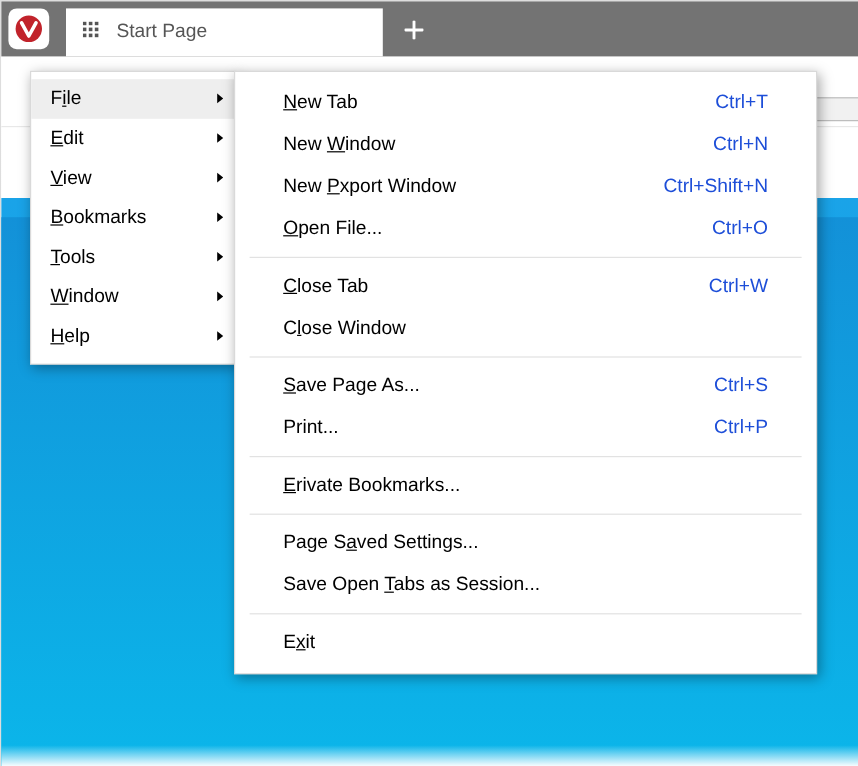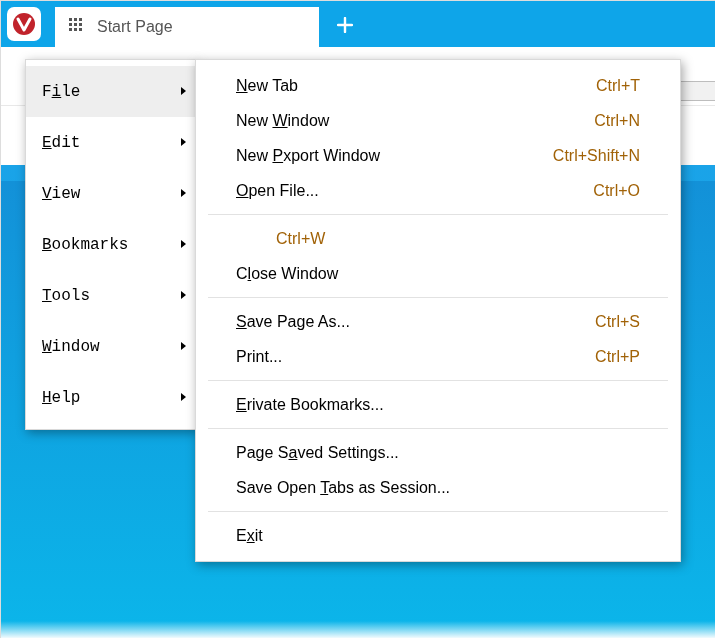--- a/index.html
+++ b/index.html
@@ -1,39 +1,39 @@
 <!DOCTYPE html>
 <html><head>
 <meta charset="utf-8">
 <style>
   html,body{margin:0;padding:0;font-family:"Segoe UI",Arial,sans-serif;font-size:15px;color:#000;background:#fff;}
   #stage{position:relative;width:715px;height:638px;overflow:hidden;border:1px solid #ddd;}
-  .titlebar{position:absolute;left:0;top:0;right:0;height:46px;background:#0ea5e9;}
+  .titlebar{position:absolute;left:0;top:0;right:0;height:46px;background:#737373;}
   .logo{position:absolute;left:6px;top:6px;width:34px;height:34px;background:#fff;border-radius:7px;display:flex;align-items:center;justify-content:center;}
   .logo svg{width:24px;height:24px;}
   .tab{position:absolute;left:54px;top:6px;width:264px;height:40px;background:#fff;display:flex;align-items:center;padding:0 14px;box-sizing:border-box;color:#555;font-size:16px;}
   .tab .icon{margin-right:14px;color:#555;}
   .newtab{position:absolute;left:332px;top:12px;width:24px;height:24px;display:flex;align-items:center;justify-content:center;color:#fff;font-size:20px;font-weight:bold;}
   .chrome{position:absolute;left:0;top:46px;right:0;height:58px;background:#fff;border-bottom:1px solid #e8e8e8;}
   .urlbar-hint{position:absolute;right:0;top:80px;width:60px;height:18px;background:#f1f1f1;border-top:1px solid #bdbdbd;border-bottom:1px solid #bdbdbd;}
   .wallpaper{position:absolute;left:0;top:104px;right:0;bottom:0;background:linear-gradient(180deg,#fff 0,#fff 60px,#1aa3e8 60px,#0bb4e8 100%);}
   .wallpaper .band{position:absolute;left:0;right:0;top:76px;height:460px;background:linear-gradient(180deg,#1391d8,#0bb6ea);}
   .bottomfade{position:absolute;left:0;right:0;bottom:0;height:18px;background:linear-gradient(180deg,rgba(255,255,255,0) 0,#fff 100%);}
 
   .menu{position:absolute;background:#fff;box-shadow:2px 3px 10px rgba(0,0,0,0.35);border:1px solid rgba(0,0,0,0.15);font-size:16px;color:#000;}
   .menu .item{display:flex;align-items:center;height:35px;padding:0 18px;cursor:default;position:relative;}
   .menu .item.hover{background:#eeeeee;}
   .menu .item .lbl{flex:1;white-space:nowrap;}
-  .menu .item .shortcut{color:#a16207;margin-left:40px;white-space:nowrap;}
+  .menu .item .shortcut{color:#1d4ed8;margin-left:40px;white-space:nowrap;}
   .menu .item .arrow{position:absolute;right:8px;top:50%;transform:translateY(-50%);}
   .menu .sep{height:1px;background:#e2e2e2;margin:6px 0;}
   .ul{text-decoration:underline;text-decoration-thickness:1px;}
 
   #menu-main{left:24px;top:58px;width:170px;padding:6px 0;}
-  #menu-main .item{height:51px;padding:0 16px;font-family:Liberation Mono, monospace;}
+  #menu-main .item{height:33px;padding:0 16px;}
   #menu-file{left:194px;top:58px;width:460px;padding:8px 12px;}
   #menu-file .item{height:35px;padding:0 28px;}
 </style>
 </head>
 <body>
 
 <div id="stage">
   <div class="wallpaper">
       <div class="band"></div>
     </div>
@@ -128,20 +128,21 @@
       <div class="item">
         <span class="lbl"><span>New </span><span class="ul">P</span><span>xport Window</span></span>
         <span class="shortcut">Ctrl+Shift+N</span>
       </div>
       <div class="item">
         <span class="lbl"><span></span><span class="ul">O</span><span>pen File...</span></span>
         <span class="shortcut">Ctrl+O</span>
       </div>
       <div class="sep"></div>
       <div class="item">
+        <span class="lbl"><span></span><span class="ul">C</span><span>lose Tab</span></span>
         <span class="shortcut">Ctrl+W</span>
       </div>
       <div class="item">
         <span class="lbl"><span>C</span><span class="ul">l</span><span>ose Window</span></span>
       </div>
       <div class="sep"></div>
       <div class="item">
         <span class="lbl"><span></span><span class="ul">S</span><span>ave Page As...</span></span>
         <span class="shortcut">Ctrl+S</span>
       </div>

